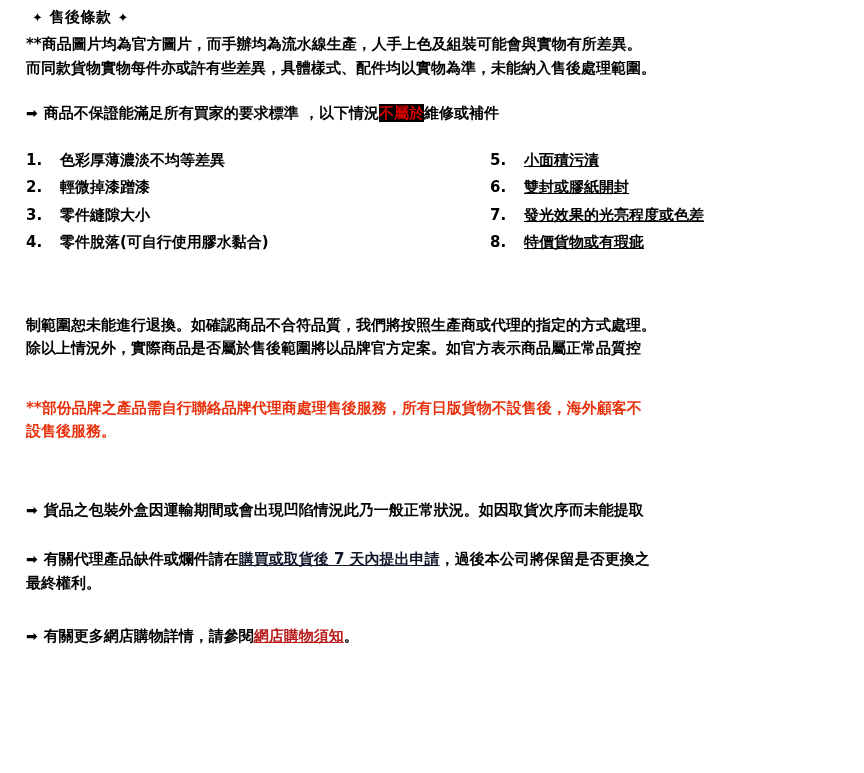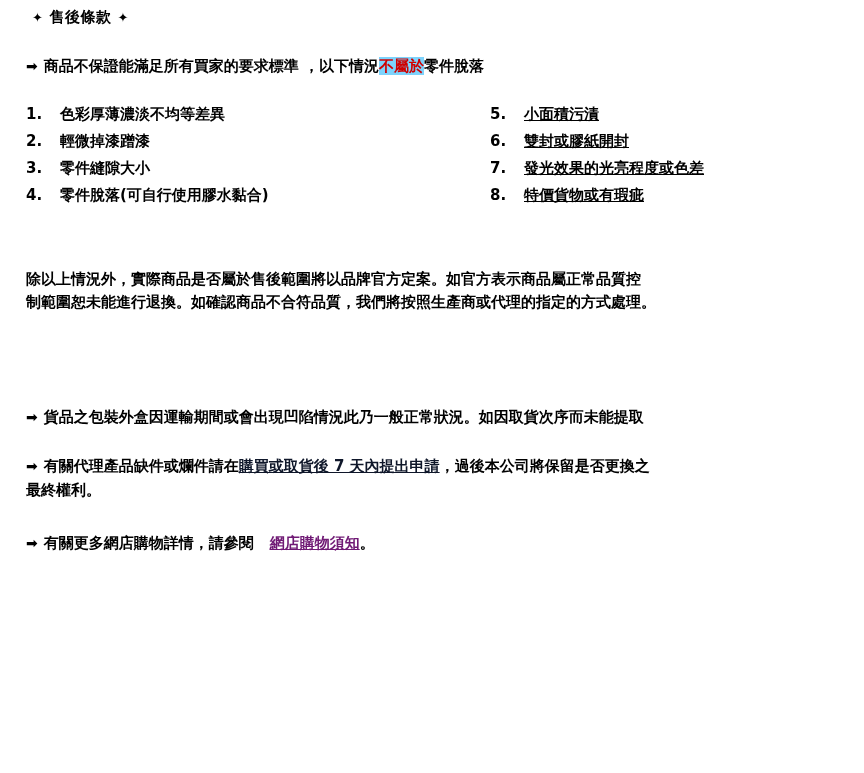--- a/index.html
+++ b/index.html
@@ -38,36 +38,35 @@
     text-align: justify;
   }
   .para.bold { font-weight: bold; }
   .block-gap-lg { height: 22px; }
   .arrow {
     font-family: "DejaVu Sans", sans-serif;
     font-size: 14px;
     padding-right: 6px;
   }
   .hl {
-    background: #7dd3fc;
+    background: #000000;
     color: #d00000;
     font-weight: bold;
   }
   .red {
     color: #e8320e;
     font-weight: bold;
   }
   .redline {
     color: #0f172a;
     font-weight: bold;
     text-decoration: underline;
   }
   .link {
-    color: #701a75;
-    padding-left: 16px;
+    color: #b91c1c;
   }
   table.items {
     border-collapse: collapse;
     margin: 0;
     width: 820px;
     font-size: 15px;
   }
   table.items td {
     padding: 2px 0;
     vertical-align: top;
@@ -92,25 +91,29 @@
 </style>
 </head>
 <body>
 
 <div class="page">
 
   <div class="title-line">
     <span class="diamond">✦</span><span>售後條款</span><span class="diamond">✦</span>
   </div>
 
+  <div class="sect">
+    <div class="para bold">**商品圖片均為官方圖片，而手辦均為流水線生產，人手上色及組裝可能會與實物有所差異。</div>
+    <div class="para bold">而同款貨物實物每件亦或許有些差異，具體樣式、配件均以實物為準，未能納入售後處理範圍。</div>
+  </div>
 
   <div class="block-gap-lg"></div>
 
   <div class="para bold">
-    <span class="arrow">➡</span><span>商品不保證能滿足所有買家的要求標準 ，以下情況</span><span class="hl">不屬於</span><span>零件脫落</span>
+    <span class="arrow">➡</span><span>商品不保證能滿足所有買家的要求標準 ，以下情況</span><span class="hl">不屬於</span><span>維修或補件</span>
   </div>
 
   <div class="block-gap-lg"></div>
 
   <table class="items">
     <tbody>
         <tr>
       <td class="num">1.</td>
       <td class="txt col-left">色彩厚薄濃淡不均等差異</td>
       <td class="numr">5.</td>
@@ -133,26 +136,30 @@
       <td class="txt col-left">零件脫落(可自行使用膠水黏合)</td>
       <td class="numr">8.</td>
       <td class="txtr">特價貨物或有瑕疵</td>
     </tr>
   </tbody>
     </table>
 
   <div style="height:58px"></div>
 
   <div class="sect">
+    <div class="para bold">制範圍恕未能進行退換。如確認商品不合符品質，我們將按照生產商或代理的指定的方式處理。</div>
     <div class="para bold">除以上情況外，實際商品是否屬於售後範圍將以品牌官方定案。如官方表示商品屬正常品質控</div>
-    <div class="para bold">制範圍恕未能進行退換。如確認商品不合符品質，我們將按照生產商或代理的指定的方式處理。</div>
   </div>
 
   <div style="height:36px"></div>
 
+  <div class="sect">
+    <div class="para red">**部份品牌之產品需自行聯絡品牌代理商處理售後服務，所有日版貨物不設售後，海外顧客不</div>
+    <div class="para red">設售後服務。</div>
+  </div>
 
   <div style="height:30px"></div>
 
 
   <div style="height:26px"></div>
 
   <div class="sect">
     <div class="para bold">
       <span class="arrow">➡</span><span>貨品之包裝外盒因運輸期間或會出現凹陷情況此乃一般正常狀況。如因取貨次序而未能提取</span>
     </div>

